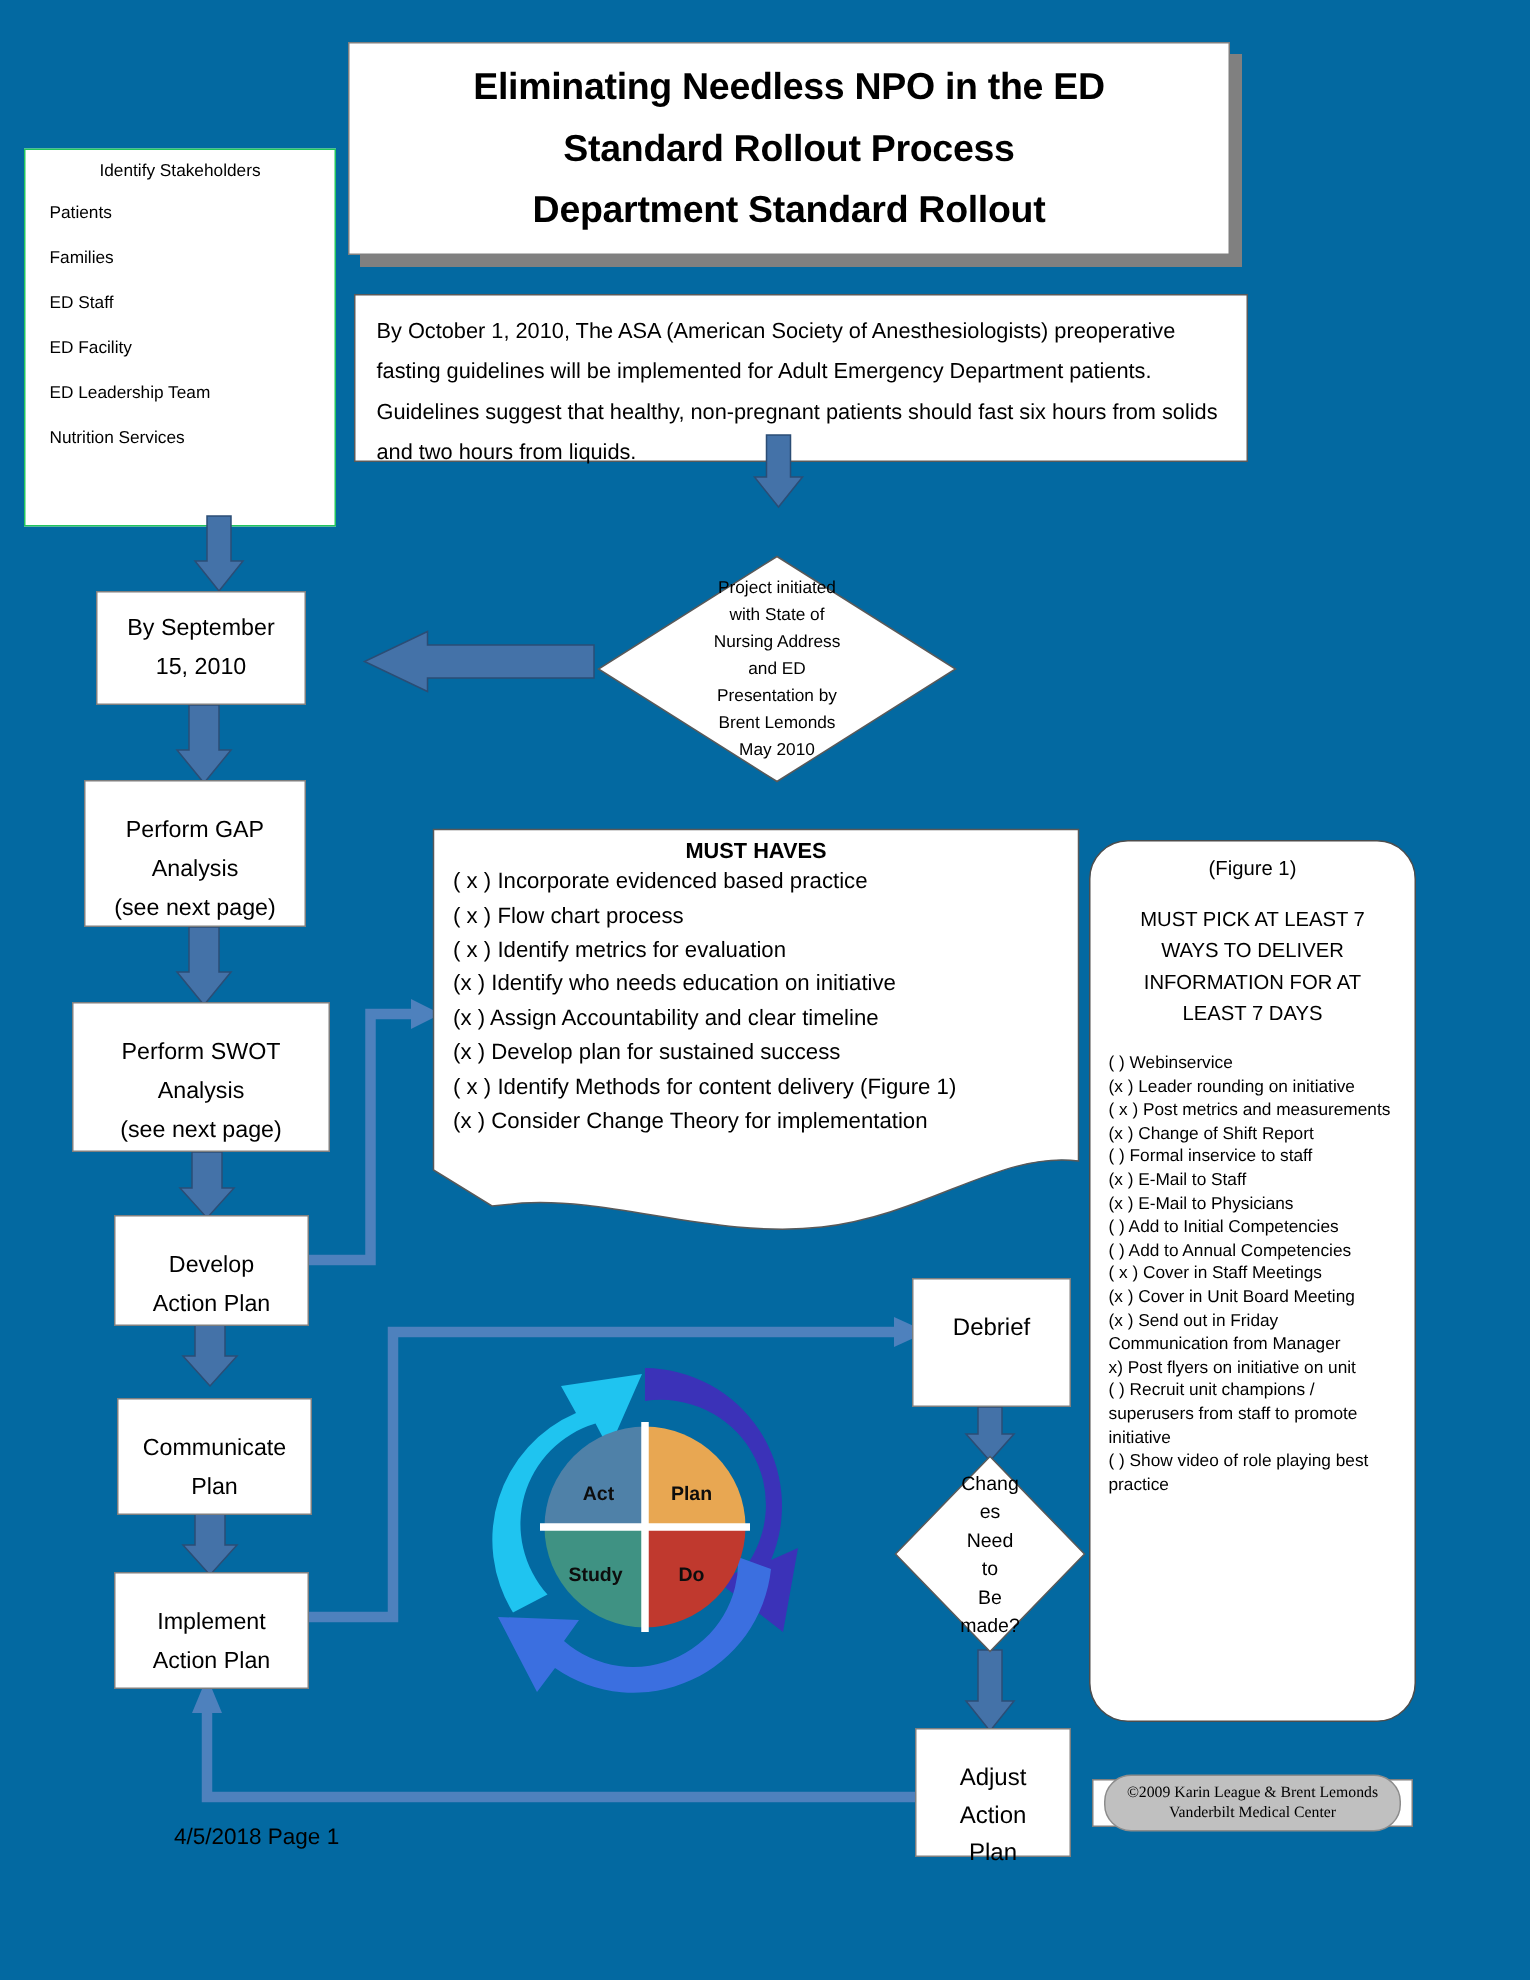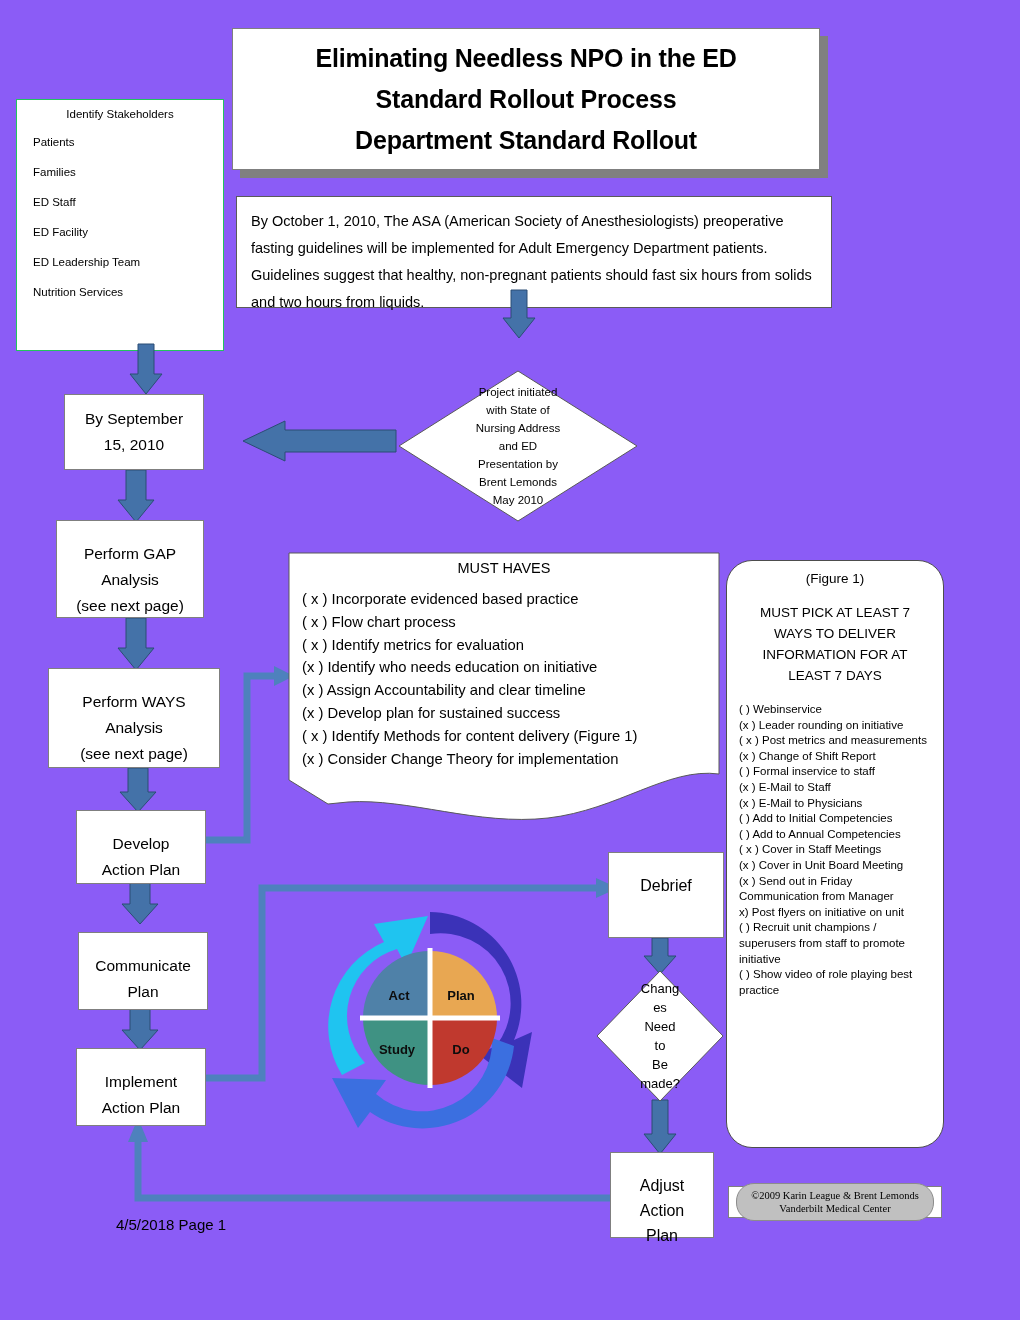--- a/index.html
+++ b/index.html
@@ -9,21 +9,21 @@
   }
   body {
     font-family: "Liberation Sans", sans-serif;
     color: #000000;
   }
   #page {
     position: relative;
     width: 1020px;
     height: 1320px;
     overflow: hidden;
-    background: #8b5cf6;
+    background: #0369a1;
   }
   .abs { position: absolute; }
 
   
   #title-shadow {
     left: 240px; top: 36px;
     width: 588px; height: 142px;
     background: #808080;
   }
   #title-box {
@@ -122,23 +122,23 @@
   #musthaves svg { position: absolute; left: 0; top: 0; }
   #musthaves .mh-inner {
     position: absolute;
     left: 0; top: 8px;
     width: 100%;
     padding: 0 14px;
     box-sizing: border-box;
   }
   #musthaves .mh-title {
     text-align: center;
-    font-weight: normal;
+    font-weight: bold;
     font-size: 14.5px;
-    margin-bottom: 12px;
+    margin-bottom: 1px;
   }
   #musthaves .mh-item {
     font-size: 14.8px;
     line-height: 22.8px;
     white-space: nowrap;
   }
 
   
   #figure1 {
     left: 726px; top: 560px;
@@ -308,21 +308,21 @@
   </div>
 
   <div class="abs pbox topalign" id="box-gap" style="left:56px; top:520px; width:148px; height:98px;">
     <div>Perform GAP</div>
     <div>Analysis</div>
     <div style="height:14px"></div>
     <div>(see next page)</div>
   </div>
 
   <div class="abs pbox topalign" id="box-swot" style="left:48px; top:668px; width:172px; height:100px;">
-    <div>Perform WAYS</div>
+    <div>Perform SWOT</div>
     <div>Analysis</div>
     <div style="height:14px"></div>
     <div>(see next page)</div>
   </div>
 
   <div class="abs pbox topalign" id="box-develop" style="left:76px; top:810px; width:130px; height:74px;">
     <div>Develop</div>
     <div>Action Plan</div>
   </div>
 
@@ -373,21 +373,21 @@
       <div class="f-item">(  ) Add to Annual Competencies</div>
       <div class="f-item">( x ) Cover in Staff Meetings</div>
       <div class="f-item">(x  ) Cover in Unit Board Meeting</div>
       <div class="f-item">(x  ) Send out in Friday Communication from Manager</div>
       <div class="f-item">  x) Post flyers on initiative on unit</div>
       <div class="f-item">(  ) Recruit unit champions / superusers from staff to promote initiative</div>
       <div class="f-item">(  ) Show video of role playing best practice</div>
     </div>
   </div>
 
-  <div class="abs pbox topalign" id="box-debrief" style="left:608px; top:852px; width:116px; height:86px; font-size:16px;">
+  <div class="abs pbox topalign" id="box-debrief" style="left:608px; top:852px; width:106px; height:86px; font-size:16px;">
     <div>Debrief</div>
   </div>
 
   <div class="diamond-wrap" id="diamond-changes">
     <svg width="128" height="132">
       <polygon points="64,1 127,66 64,131 1,66" fill="#ffffff" stroke="#595959" stroke-width="1"></polygon>
     </svg>
     <div class="diamond-text">
       <div>Chang</div>
       <div>es</div>

